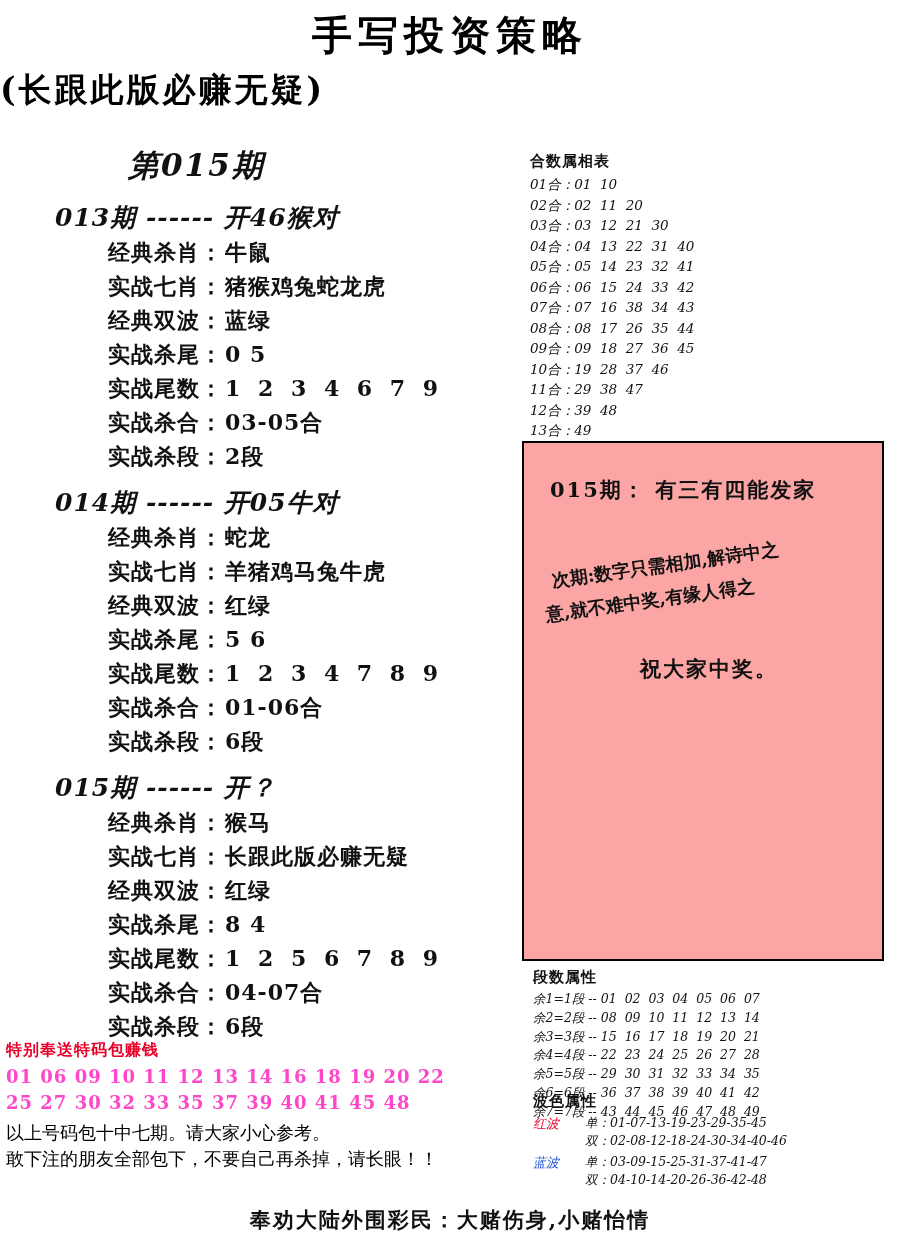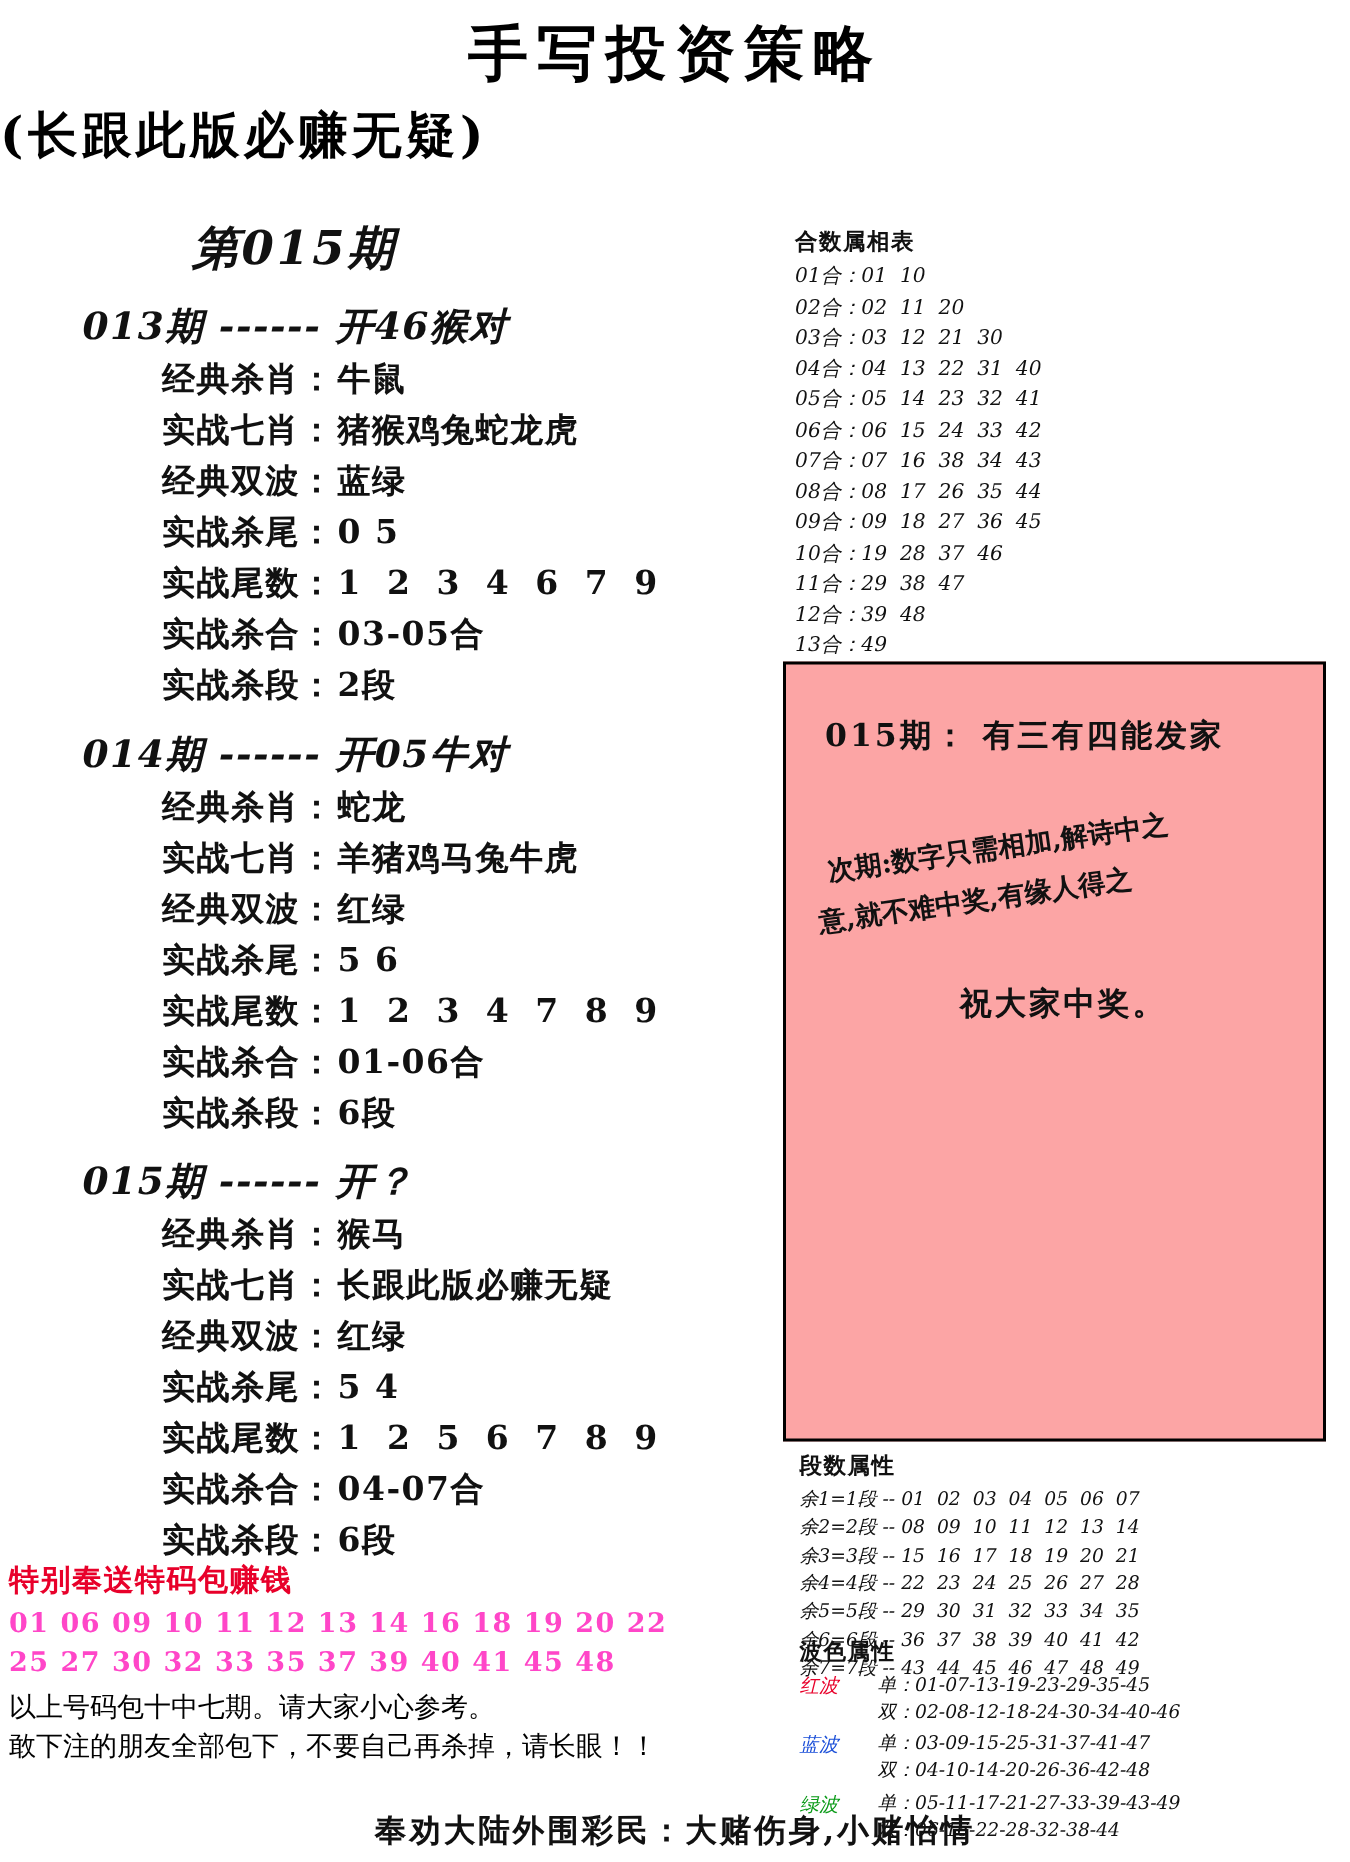--- a/index.html
+++ b/index.html
@@ -80,21 +80,21 @@
 
   
   .promo {
     position: absolute;
     left: 6px;
     top: 1040px;
     width: 540px;
   }
   .promo-title {
     color: #e8002a;
-    font-size: 20px;
+    font-size: 16px;
     font-weight: bold;
     letter-spacing: 1px;
     font-family: "DejaVu Sans", sans-serif;
   }
   .promo-nums {
     color: #ff46c8;
     font-size: 18px;
     font-weight: bold;
     letter-spacing: 1px;
     margin-top: 5px;
@@ -307,21 +307,21 @@
     <div class="row">
       <span class="lbl">经典杀肖：</span><span class="val">猴马</span>
     </div>
     <div class="row">
       <span class="lbl">实战七肖：</span><span class="val">长跟此版必赚无疑</span>
     </div>
     <div class="row">
       <span class="lbl">经典双波：</span><span class="val">红绿</span>
     </div>
     <div class="row">
-      <span class="lbl">实战杀尾：</span><span class="val">5  4</span>
+      <span class="lbl">实战杀尾：</span><span class="val">8  4</span>
     </div>
     <div class="row">
       <span class="lbl">实战尾数：</span><span class="val spaced">1 2 5 6 7 8 9</span>
     </div>
     <div class="row">
       <span class="lbl">实战杀合：</span><span class="val">04-07合</span>
     </div>
     <div class="row">
       <span class="lbl">实战杀段：</span><span class="val">6段</span>
     </div>
@@ -388,22 +388,15 @@
   </div>
 
   <div class="color-group">
     <div class="color-name lan">蓝波</div>
     <div class="color-lines">
       <div>单：03-09-15-25-31-37-41-47</div>
       <div>双：04-10-14-20-26-36-42-48</div>
     </div>
   </div>
 
-  <div class="color-group">
-    <div class="color-name lv">绿波</div>
-    <div class="color-lines">
-      <div>单：05-11-17-21-27-33-39-43-49</div>
-      <div>双：06-16-22-28-32-38-44</div>
-    </div>
-  </div>
 </div>
 
 <div class="footer">奉劝大陆外围彩民：大赌伤身,小赌怡情</div>
 
 </body></html>

